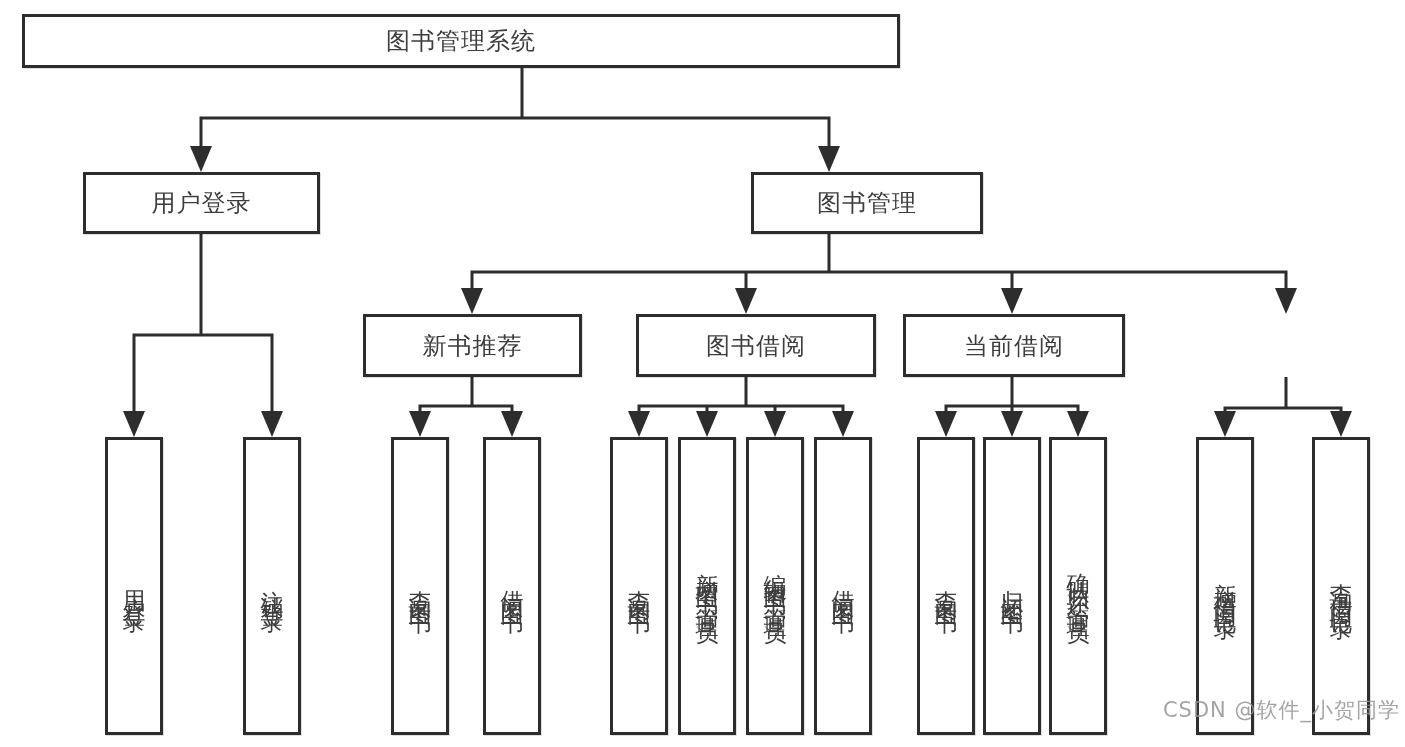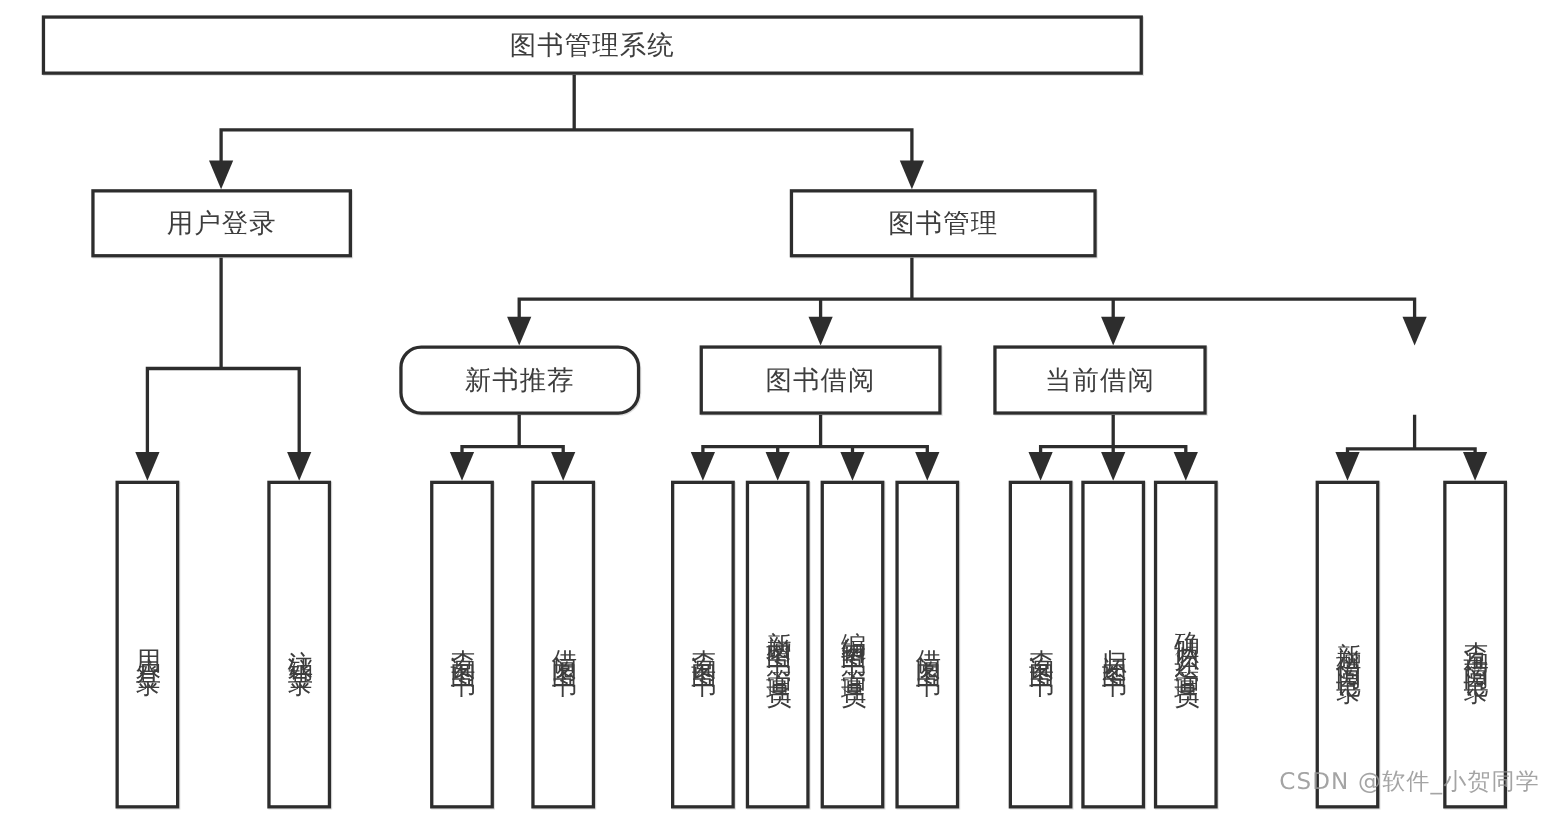--- a/index.html
+++ b/index.html
@@ -31,26 +31,26 @@
   .vbox { font-size: 23px; }
   .vbox .vtext {
     writing-mode: vertical-rl;
     text-orientation: mixed;
     letter-spacing: 7px;
     line-height: 1;
     white-space: nowrap;
   }
 
   
-  .n-root  { left: 38px;   top: 14px;  width: 1001px; height: 54px; }
+  .n-root  { left: 22px;   top: 14px;  width: 878px; height: 54px; }
   .n-l2a   { left: 83px;   top: 172px; width: 237px;  height: 62px; }
-  .n-l2b   { left: 718px;  top: 172px; width: 279px;  height: 62px; }
-  .n-l3a   { left: 363px;  top: 314px; width: 219px;  height: 63px; border-radius: 20px; }
-  .n-l3b   { left: 636px;  top: 314px; width: 220px;  height: 63px; }
-  .n-l3c   { left: 903px;  top: 314px; width: 194px;  height: 63px; }
+  .n-l2b   { left: 751px;  top: 172px; width: 232px;  height: 62px; }
+  .n-l3a   { left: 363px;  top: 314px; width: 219px;  height: 63px; }
+  .n-l3b   { left: 636px;  top: 314px; width: 240px;  height: 63px; }
+  .n-l3c   { left: 903px;  top: 314px; width: 222px;  height: 63px; }
   .n-l3d   { left: 1177px; top: 314px; width: 219px;  height: 63px; }
 
   .leaf    { top: 437px; width: 58px; height: 298px; }
   .f-1a { left: 105px; }  .f-1b { left: 243px; }
   .f-2a { left: 391px; }  .f-2b { left: 483px; }
   .f-3a { left: 610px; }  .f-3b { left: 678px; }  .f-3c { left: 746px; }  .f-3d { left: 814px; }
   .f-4a { left: 917px; }  .f-4b { left: 983px; }  .f-4c { left: 1049px; }
   .f-5a { left: 1196px; } .f-5b { left: 1312px; }
 
   .watermark {

